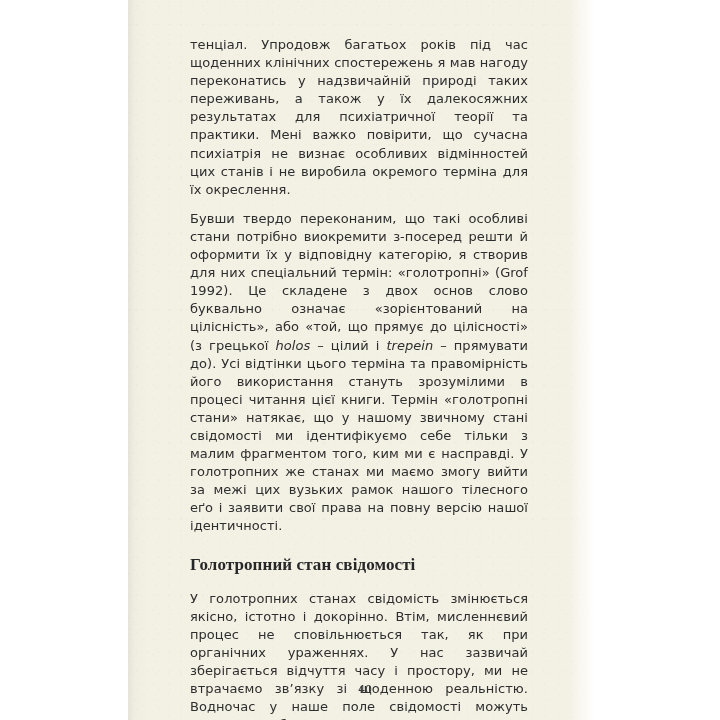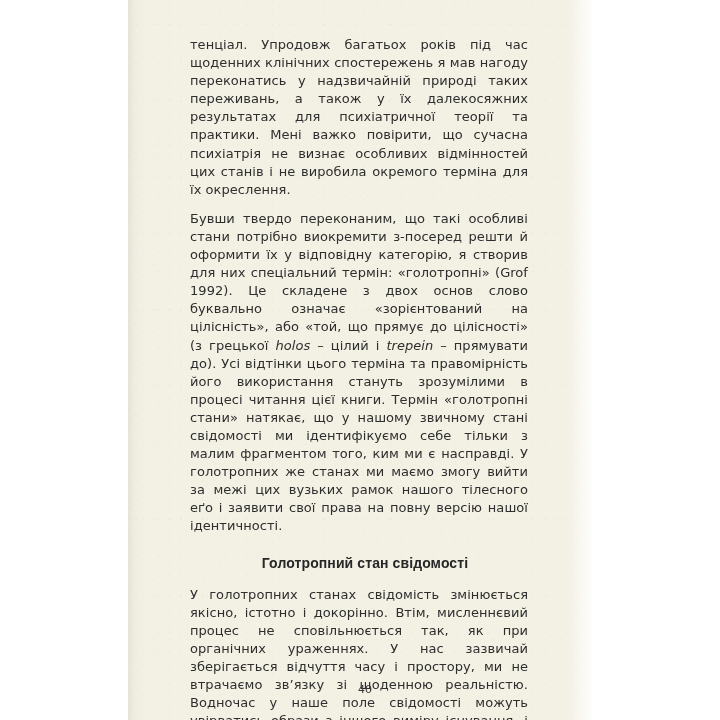--- a/index.html
+++ b/index.html
@@ -56,25 +56,25 @@
     color: #2e2e2e;
     text-align: justify;
     text-justify: inter-word;
     letter-spacing: 0.05px;
     hyphens: manual;
   }
   p.body-paragraph:last-of-type { margin-bottom: 0; }
 
   h2.section-heading {
     margin: 19px 0 15px 0;
-    font-family: Liberation Sans, sans-serif;
-    font-size: 14px;
+    font-family: Liberation Serif, serif;
+    font-size: 17px;
     font-weight: bold;
     color: #272727;
-    text-align: center;
+    text-align: left;
     letter-spacing: 0.1px;
   }
 
   .folio {
     position: absolute;
     left: 62px;
     top: 683px;
     width: 350px;
     text-align: center;
     font-family: "DejaVu Sans", sans-serif;

